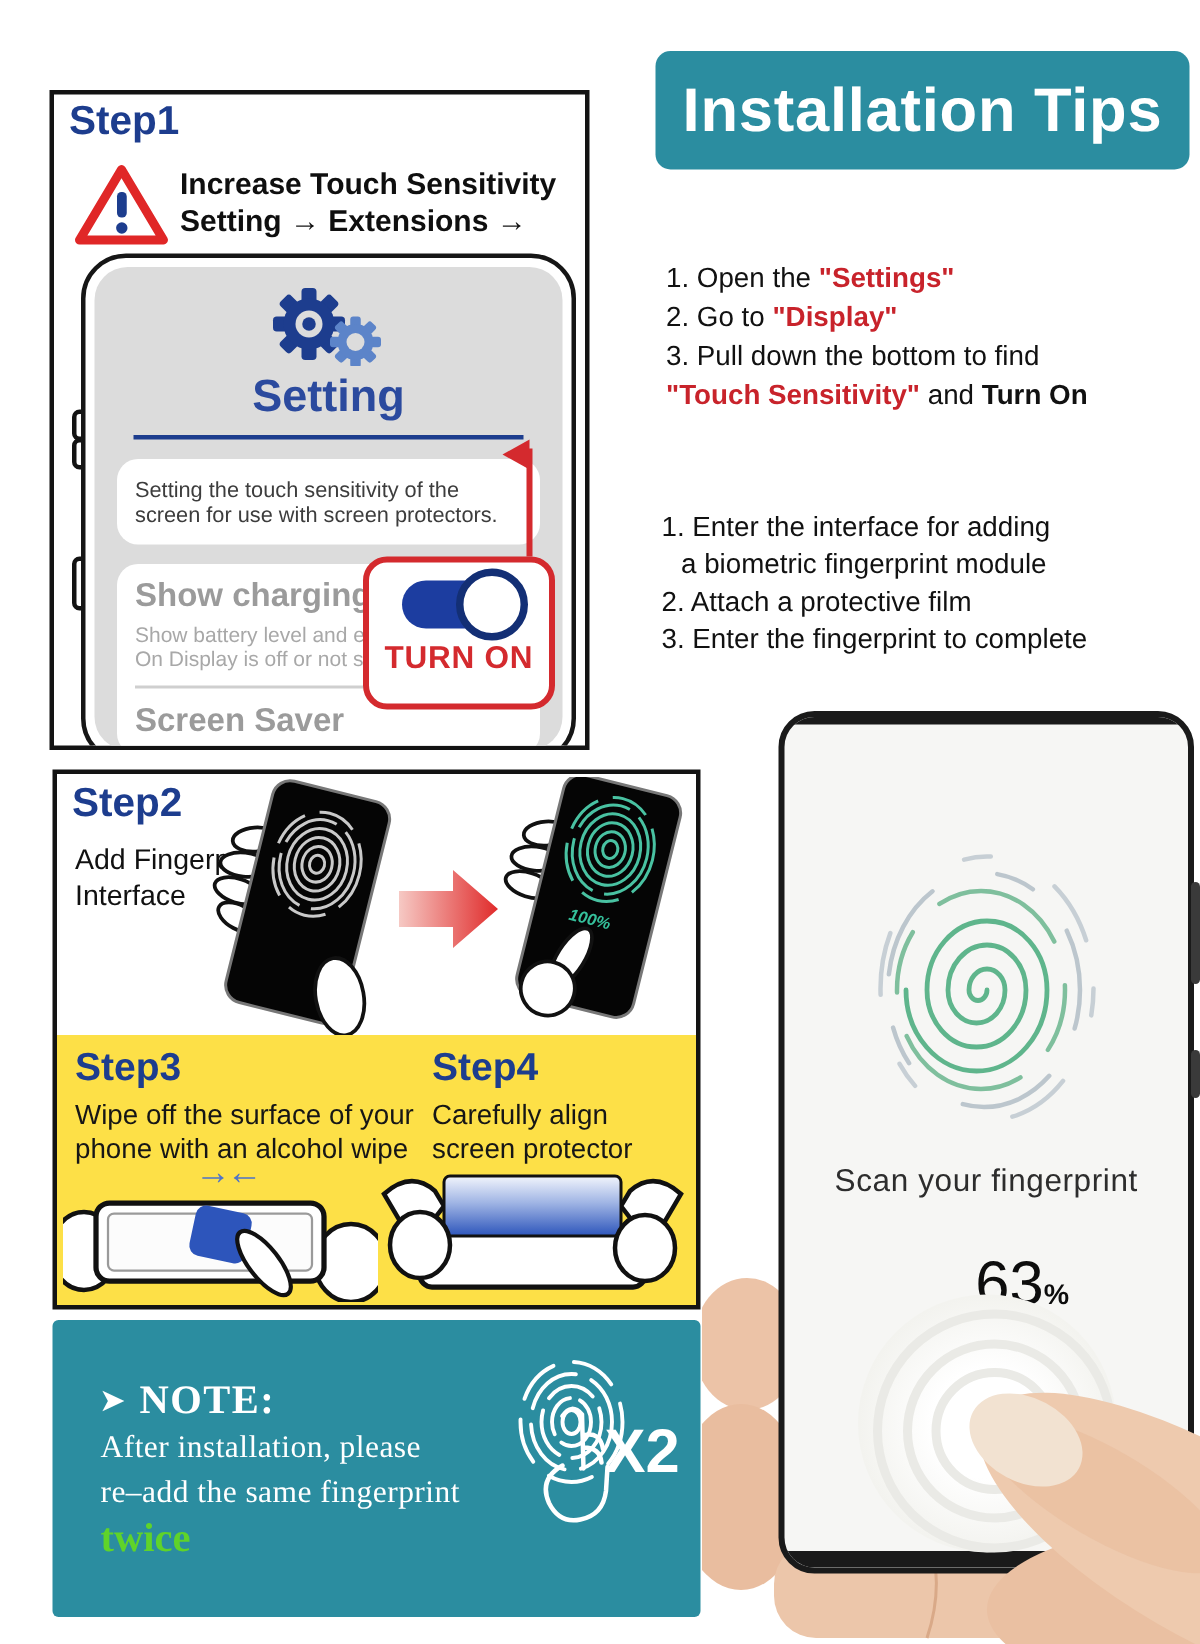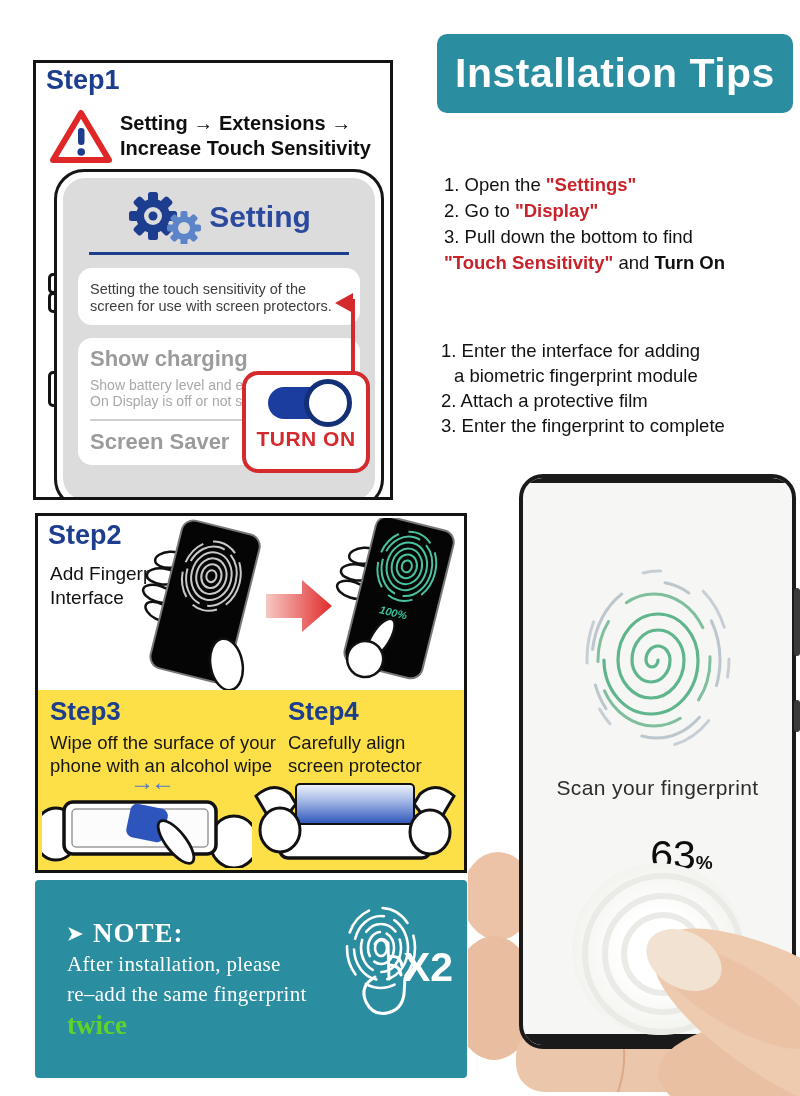--- a/index.html
+++ b/index.html
@@ -13,21 +13,21 @@
   #s1-label{left:10px;top:2px;}
   #warning-icon{left:12px;top:44px;width:66px;height:60px;}
   #s1-instruction{left:84px;top:48px;font-size:20px;font-weight:bold;color:#0f0f0f;line-height:25px;}
   #s1-phone{left:18px;top:106px;width:330px;height:340px;background:#fff;
             border:3px solid #161616;border-radius:30px;padding:6px;box-sizing:border-box;}
   .s1-sidebtn{width:9px;border:3px solid #131313;background:#fff;border-radius:5px;left:12px;}
   #s1-btn1{top:210px;height:15px;}
   #s1-btn2{top:229px;height:15px;}
   #s1-btn3{top:308px;height:30px;}
   #s1-screen{width:100%;height:100%;background:#dcdcdc;border-radius:22px;position:relative;overflow:hidden;}
-  .setting-head{display:flex;align-items:center;justify-content:center;padding-top:12px;gap:4px;}
+  .setting-head{display:flex;align-items:center;justify-content:center;padding-top:12px;gap:4px;flex-direction:column;}
   .setting-title{font-size:30px;font-weight:bold;color:#2b4a9e;}
   .screen-divider{margin:8px 26px 0;height:3px;background:#1d3d8e;}
   .card{background:#fff;border-radius:14px;margin:13px 15px 0;padding:8px 12px 10px;}
   .card-title-row{display:flex;align-items:center;justify-content:space-between;}
   .card-title{font-size:22px;font-weight:bold;color:#101010;white-space:nowrap;}
   .card-title.muted{color:#9b9b9b;}
   .card-desc{font-size:14.5px;color:#3d3d3d;line-height:17px;margin-top:5px;}
   .card-desc.muted2{color:#a8a8a8;font-size:14px;line-height:16px;}
   .card-divider{height:2px;background:#cfcfcf;margin:10px 0 8px;}
   .toggle{background:#1c3da0;border-radius:14px;position:relative;flex:none;}
@@ -103,22 +103,22 @@
 <div class="abs" id="step1-box">
   <div class="abs step-label" id="s1-label">Step1</div>
 
   <svg class="abs" id="warning-icon" viewBox="0 0 66 60">
     <path d="M33,6 L61,53 L5,53 Z" fill="#fff" stroke="#e02727" stroke-width="6" stroke-linejoin="round"></path>
     <rect x="30" y="21" width="6.5" height="17" rx="3" fill="#1d3d8e"></rect>
     <circle cx="33.2" cy="45" r="3.8" fill="#1d3d8e"></circle>
   </svg>
 
   <div class="abs" id="s1-instruction">
+    <div>Increase Touch Sensitivity</div>
     <div>Setting → Extensions →</div>
-    <div>Increase Touch Sensitivity</div>
   </div>
 
   <div class="abs s1-sidebtn" id="s1-btn1"></div>
   <div class="abs s1-sidebtn" id="s1-btn2"></div>
   <div class="abs s1-sidebtn" id="s1-btn3"></div>
 
   <div class="abs" id="s1-phone">
     <div id="s1-screen">
       <div class="setting-head">
         <svg width="78" height="54" viewBox="0 0 78 54">

